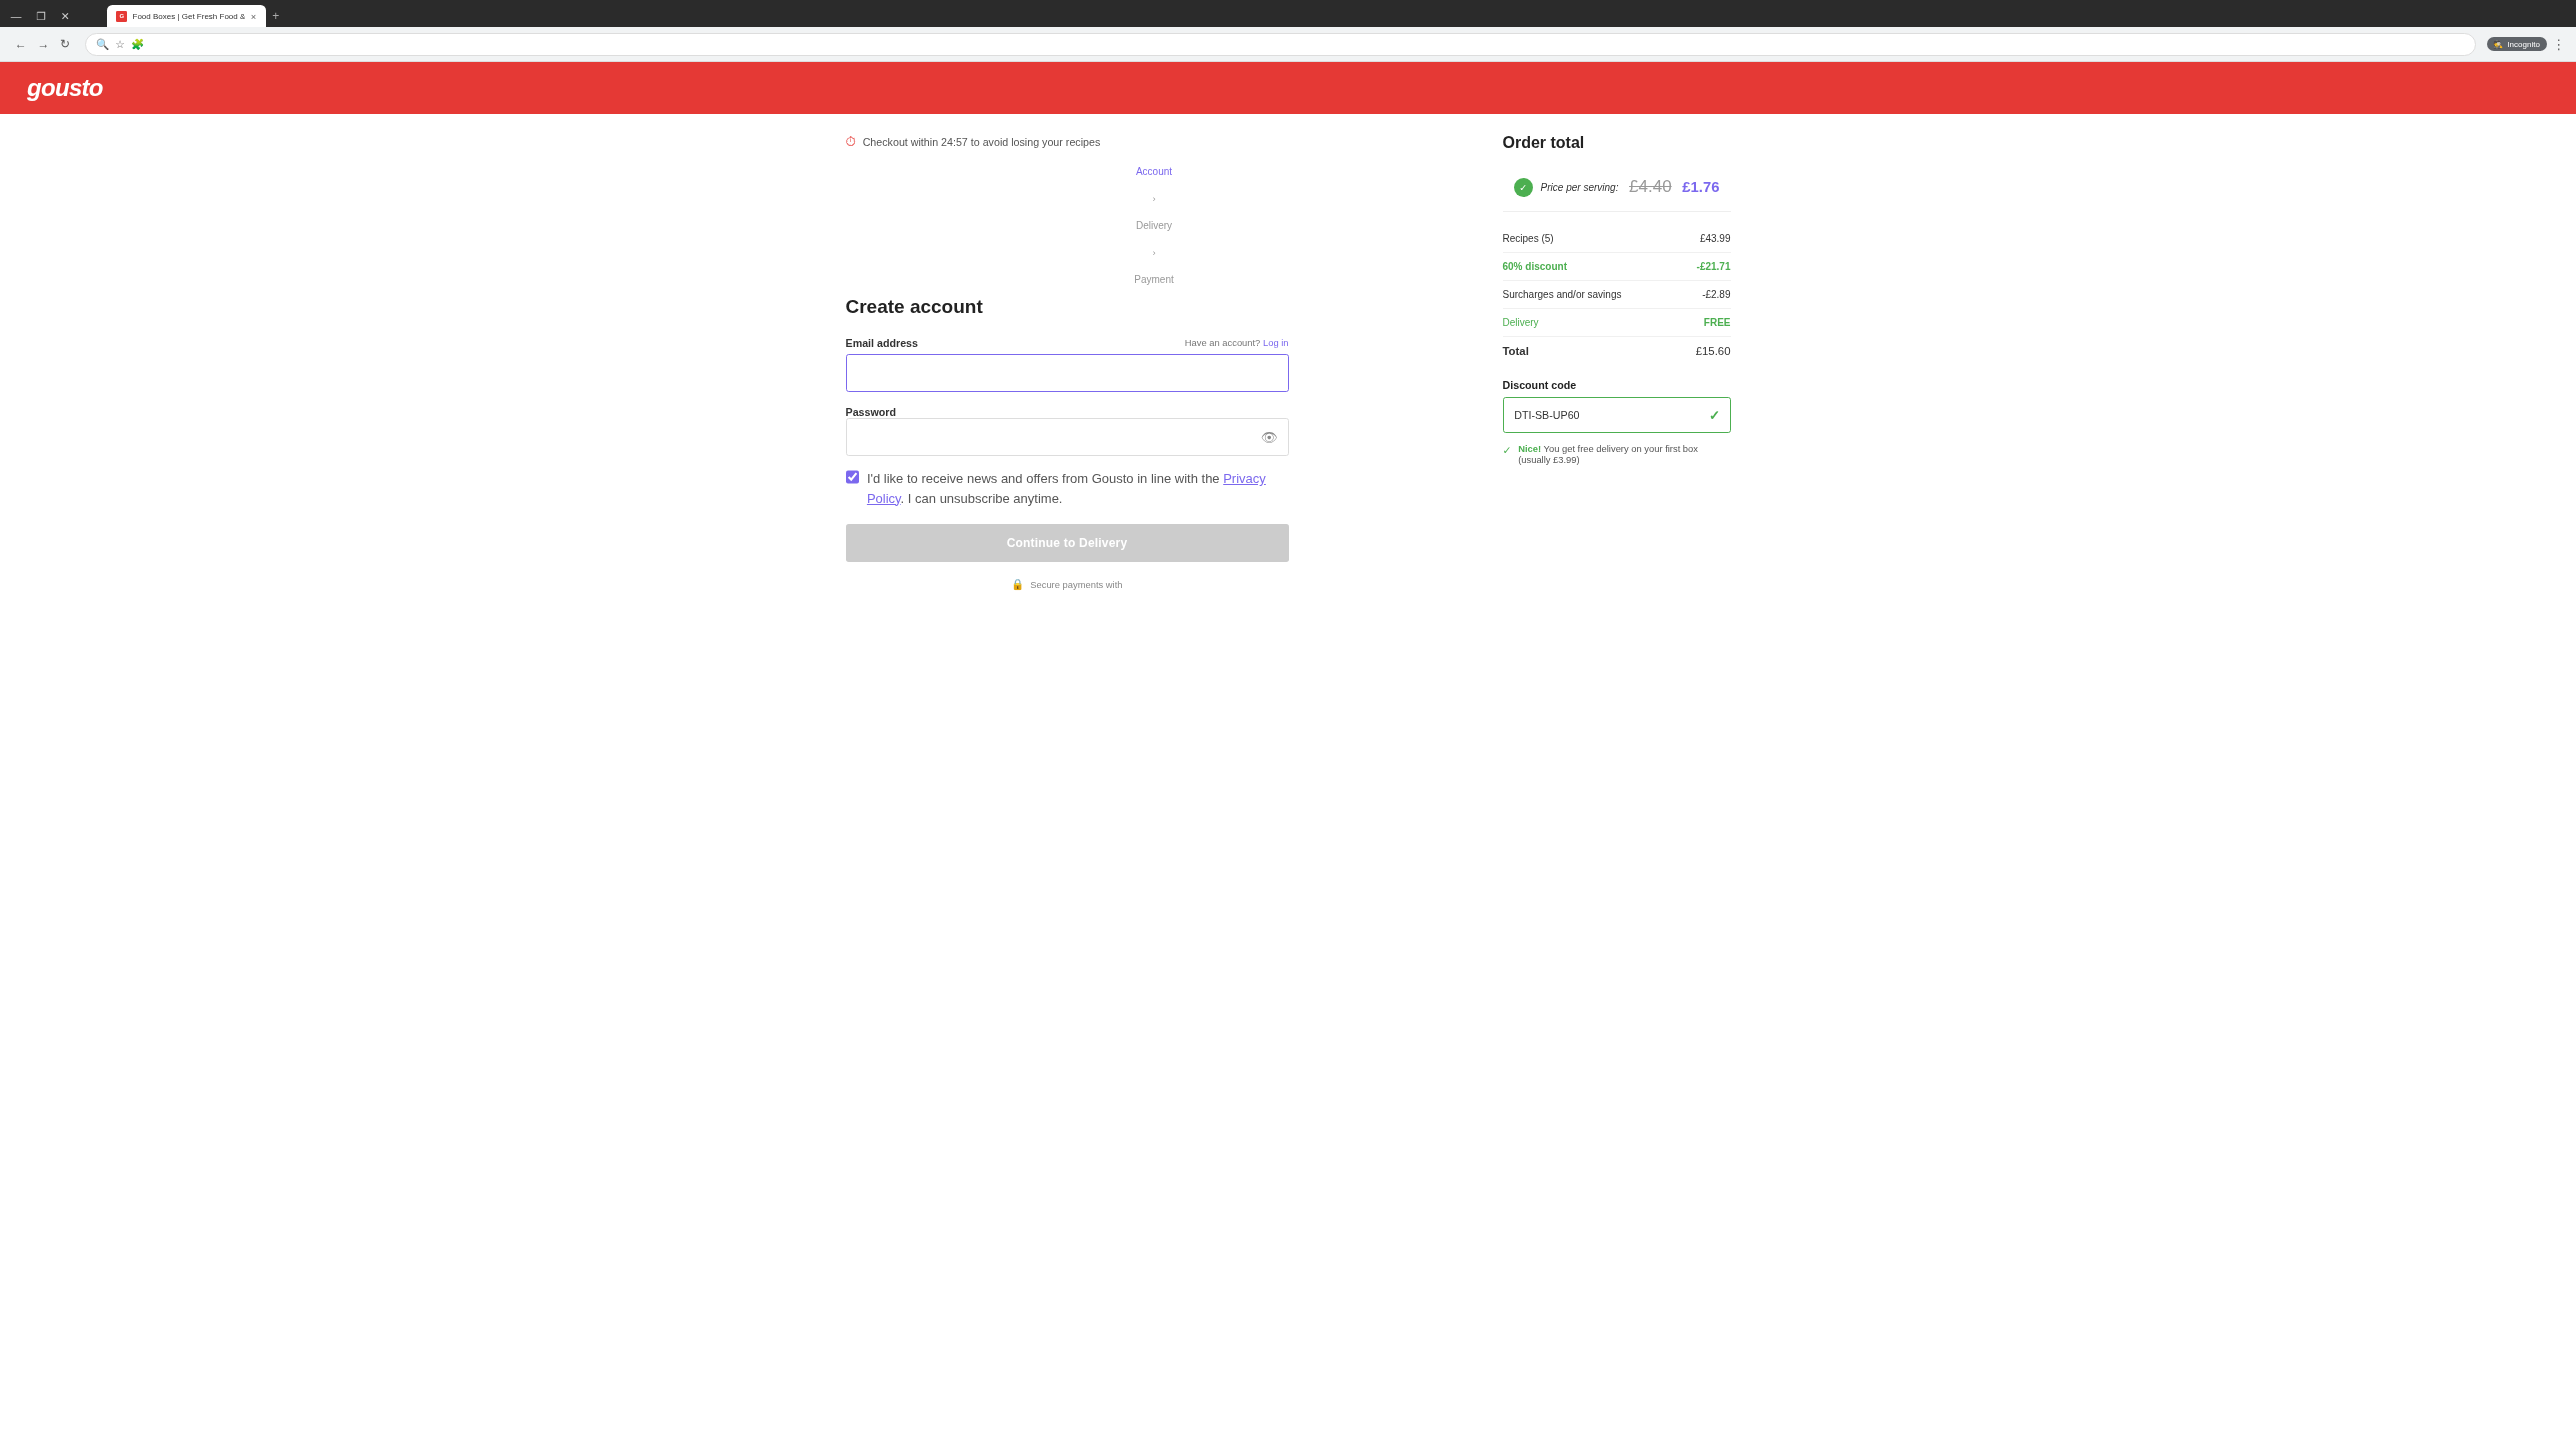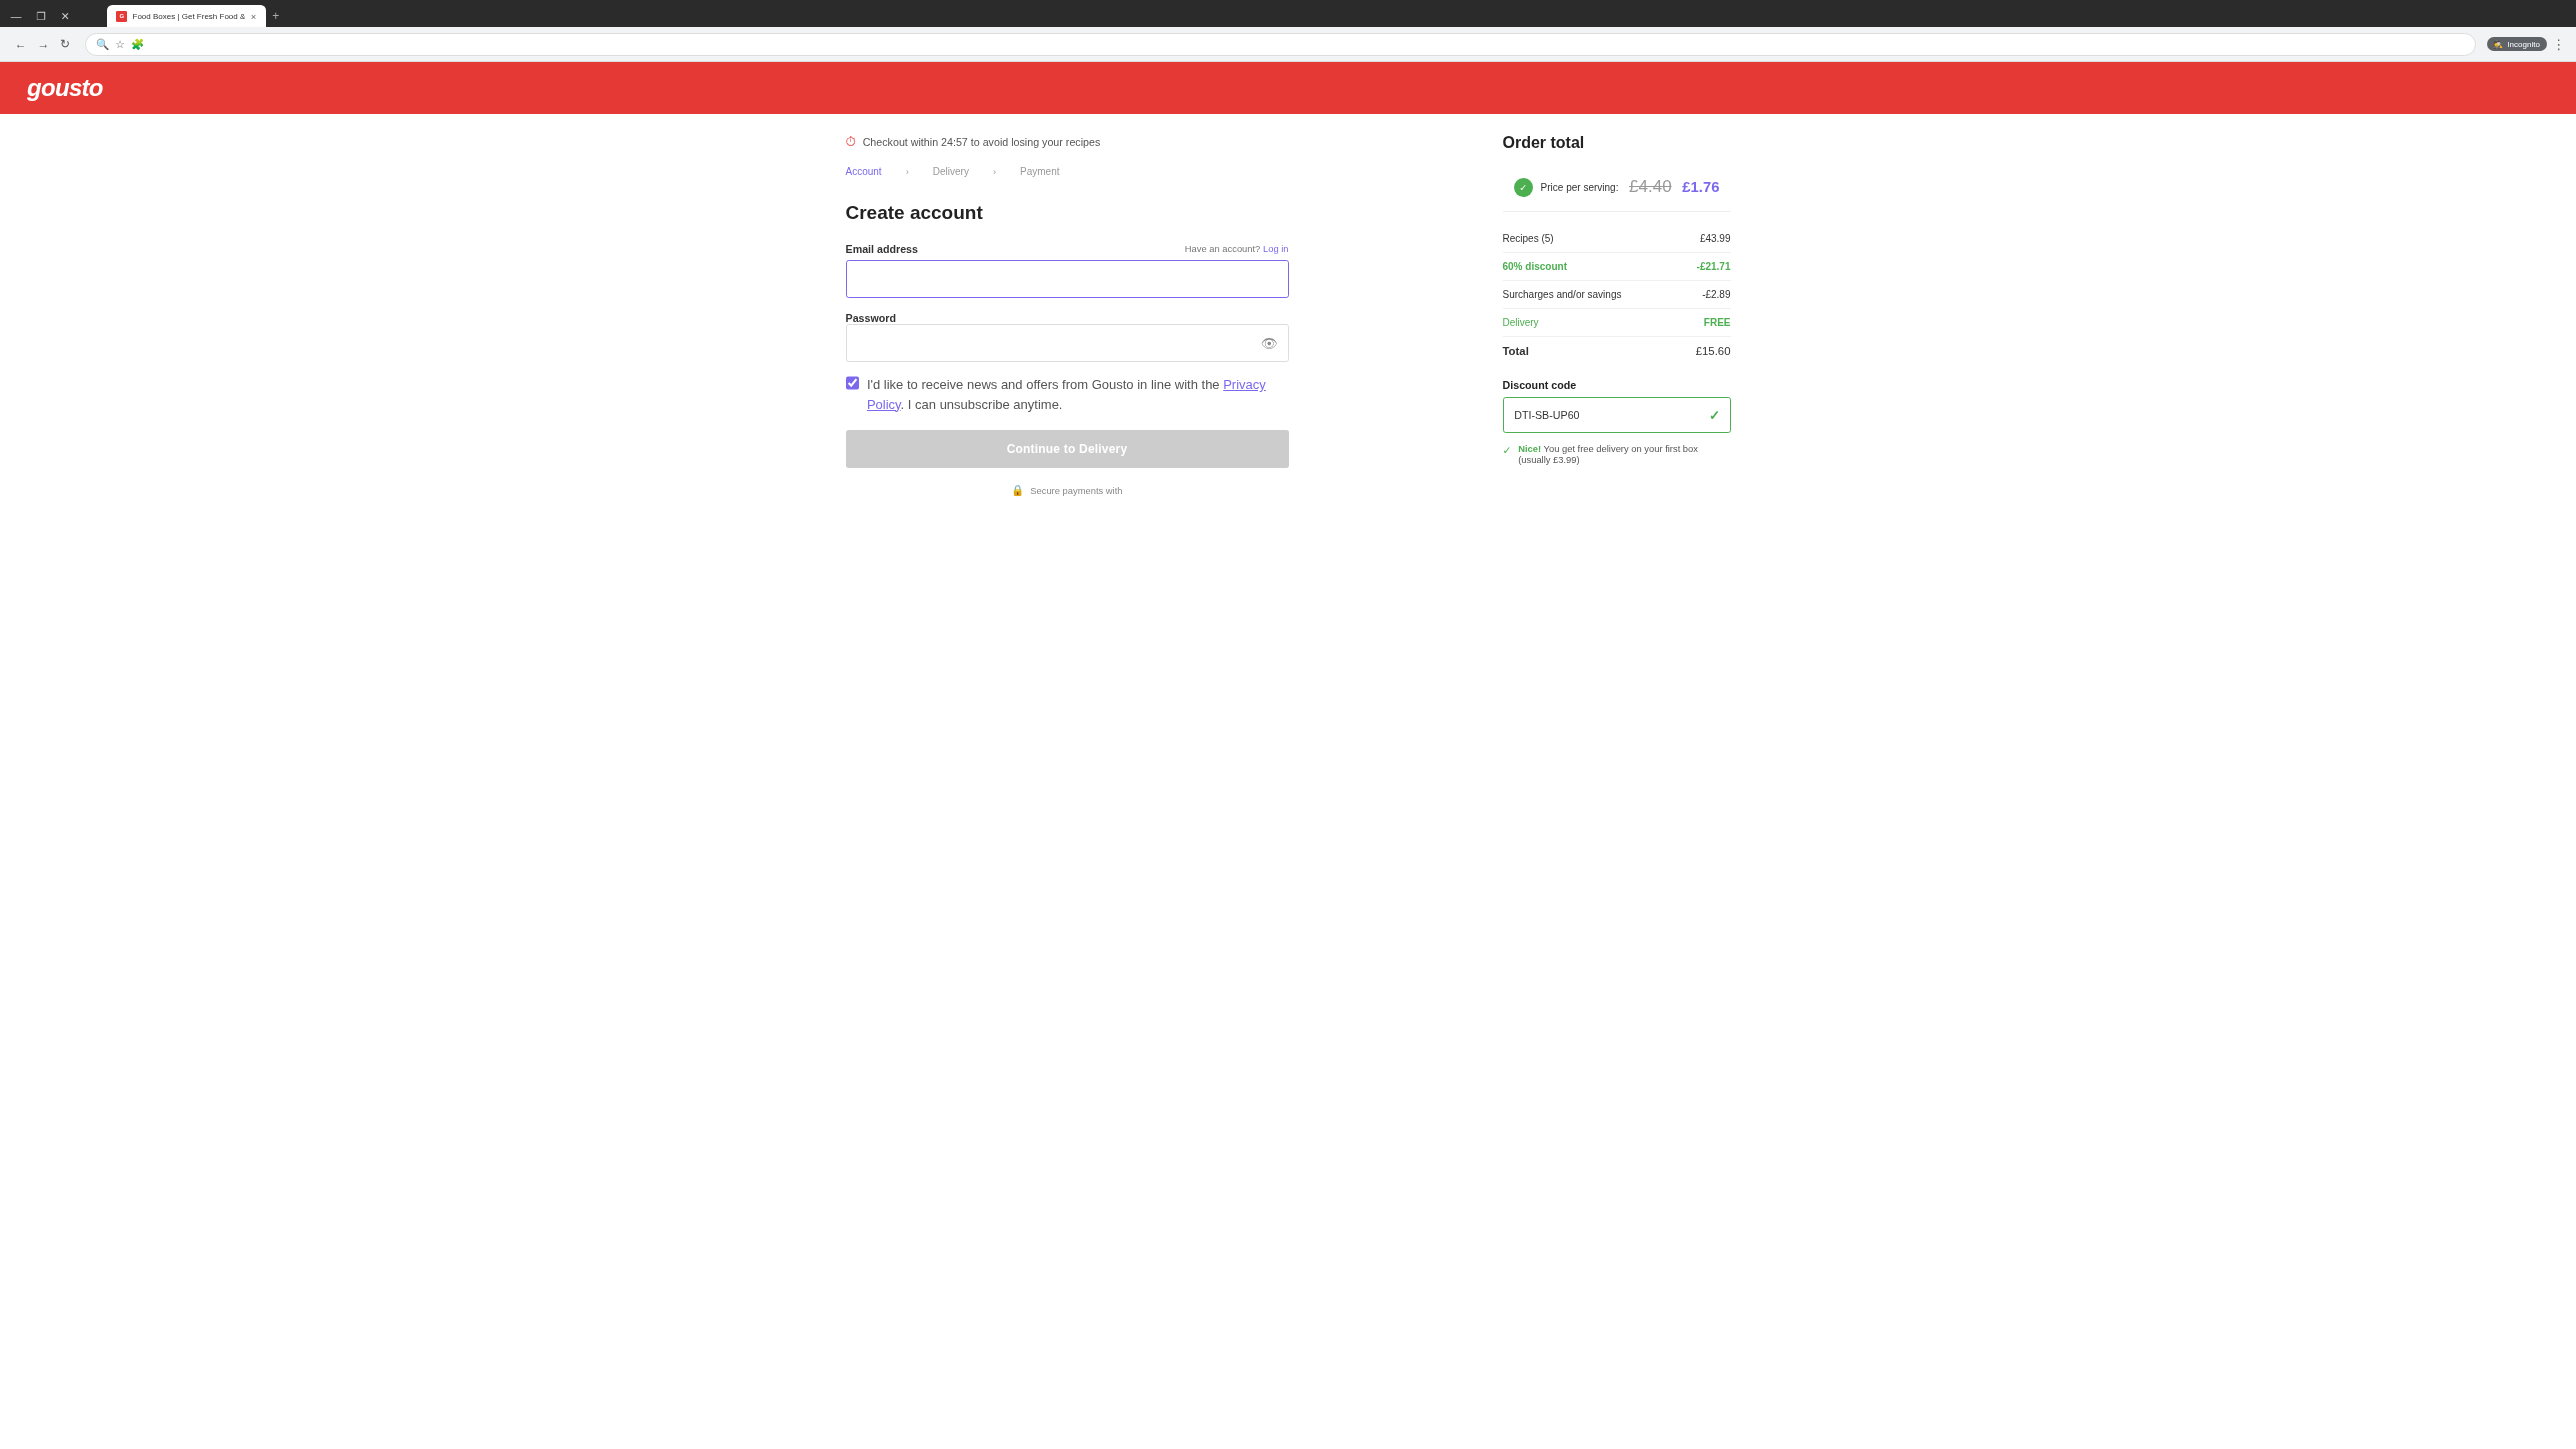--- a/index.html
+++ b/index.html
@@ -33,21 +33,21 @@
 
     
     .main-container { max-width: 939px; margin: 0 auto; padding: 20px 27px; display: flex; gap: 40px; }
 
     
     .timer-banner { display: flex; align-items: center; gap: 6.7px; margin-bottom: 16px; }
     .timer-icon { color: #e53935; font-size: 13.4px; }
     .timer-text { color: #555; font-size: 10.7px; }
 
     
-    .breadcrumb { display: flex; align-items: center; gap: 24px; margin-bottom: 25px; }
+    .breadcrumb { display: flex; align-items: center; gap: 16px; margin-bottom: 11px; flex-direction: column; }
     .breadcrumb-item { font-size: 10px; color: #7b68ee; cursor: pointer; }
     .breadcrumb-item.active { color: #7b68ee; font-weight: 500; }
     .breadcrumb-item.inactive { color: #999; }
     .breadcrumb-sep { color: #999; font-size: 9.4px; }
 
     
     .form-section { flex: 1; max-width: 443px; }
     .form-title { font-size: 19px; font-weight: 700; color: #222; margin-bottom: 19px; }
 
     .field-group { margin-bottom: 13.4px; }
@@ -72,21 +72,21 @@
 
     .secure-payments { display: flex; align-items: center; justify-content: center; gap: 5.4px; margin-top: 16px; color: #888; font-size: 9.4px; }
     .lock-icon { font-size: 10.7px; }
 
     
     .order-summary { width: 228px; flex-shrink: 0; }
     .order-title { font-size: 16px; font-weight: 700; color: #222; margin-bottom: 16px; }
 
     .price-per-serving { display: flex; align-items: center; justify-content: center; gap: 8px; padding: 9.4px 0 13.4px; border-bottom: 0.7px solid #eee; margin-bottom: 13.4px; }
     .ps-icon { width: 19px; height: 19px; border-radius: 50%; background: #4caf50; display: flex; align-items: center; justify-content: center; color: #fff; font-size: 9.4px; }
-    .ps-label { font-size: 10px; color: #333; }
+    .ps-label { font-size: 10px; color: #333; font-style: italic; }
     .ps-old-price { font-size: 17px; color: #999; text-decoration: line-through; margin-left: 2.7px; }
     .ps-new-price { font-size: 14.8px; font-weight: 700; color: #7b68ee; margin-left: 2.7px; }
 
     .order-row { display: flex; justify-content: space-between; align-items: center; padding: 8px 0; border-bottom: 0.7px solid #f0f0f0; font-size: 10px; }
     .order-row-label { color: #333; }
     .order-row-value { color: #333; font-weight: 500; }
     .order-row.discount .order-row-label { color: #4caf50; font-weight: 600; }
     .order-row.discount .order-row-value { color: #4caf50; font-weight: 600; }
     .order-row.delivery .order-row-label { color: #4caf50; }
     .order-row.delivery .order-row-value { color: #4caf50; font-weight: 600; }

